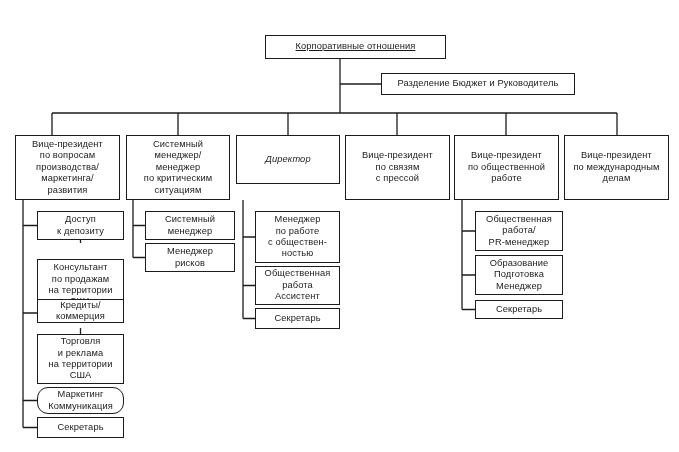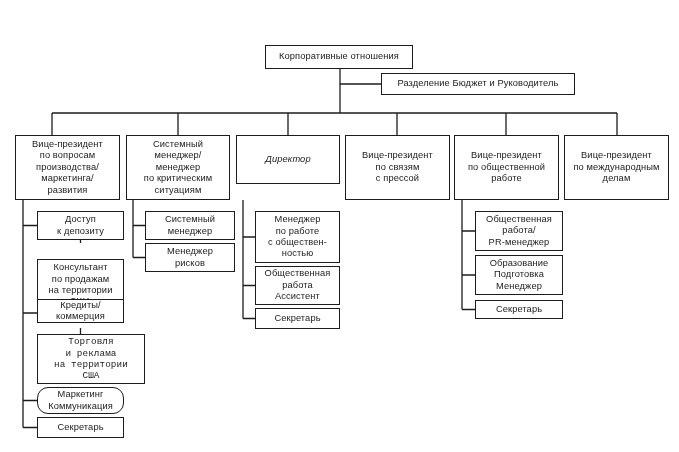--- a/index.html
+++ b/index.html
@@ -47,21 +47,21 @@
     <path d="M340,59 V113"></path>
     <path d="M340,84 H381"></path>
     <path d="M52,113 H617"></path>
     <path d="M52,113 V135 M178,113 V135 M288,113 V135 M397,113 V135 M506,113 V135 M617,113 V135"></path>
     <path d="M23,200 V427.5 M23,225.5 H37 M23,313 H37 M23,400.5 H37 M23,427.5 H37 M80.5,240 V243 M80.5,328 V334"></path>
     <path d="M133,200 V257.5 M133,225.5 H145 M133,257.5 H145"></path>
     <path d="M243,200 V318.5 M243,237 H255 M243,285.5 H255 M243,318.5 H255"></path>
     <path d="M462,200 V309.5 M462,231 H475 M462,275 H475 M462,309.5 H475"></path>
   </svg>
 
-  <div class="node" style="left:265px; top:45px; width:148px; height:24px;">Корпоративные отношения</div>
+  <div class="node" style="left:265px; top:35px; width:181px; height:24px;text-decoration:underline;">Корпоративные отношения</div>
 
   <div class="node" style="left:381px; top:73px; width:194px; height:22px;">Разделение Бюджет и Руководитель</div>
 
   <div class="node" style="left:15px; top:135px; width:105px; height:65px;">Вице-президент
 по вопросам
 производства/
 маркетинга/
 развития</div>
 
   <div class="node" style="left:126px; top:135px; width:104px; height:65px;">Системный
@@ -88,21 +88,21 @@
 к депозиту</div>
 
   <div class="node" style="left:37px; top:259px; width:87px; height:52px;">Консультант
 по продажам
 на территории
 США</div>
 
   <div class="node" style="left:37px; top:299px; width:87px; height:24px;">Кредиты/
 коммерция</div>
 
-  <div class="node" style="left:37px; top:334px; width:108px; height:50px;font-family:Liberation Mono, monospace;">Торговля
+  <div class="node" style="left:37px; top:334px; width:87px; height:50px;">Торговля
 и реклама
 на территории
 США</div>
 
   <div class="node" style="left:37px; top:387px; width:87px; height:27px;border-radius:11px;">Маркетинг
 Коммуникация</div>
 
   <div class="node" style="left:37px; top:417px; width:87px; height:21px;">Секретарь</div>
 
   <div class="node" style="left:145px; top:211px; width:90px; height:29px;">Системный

